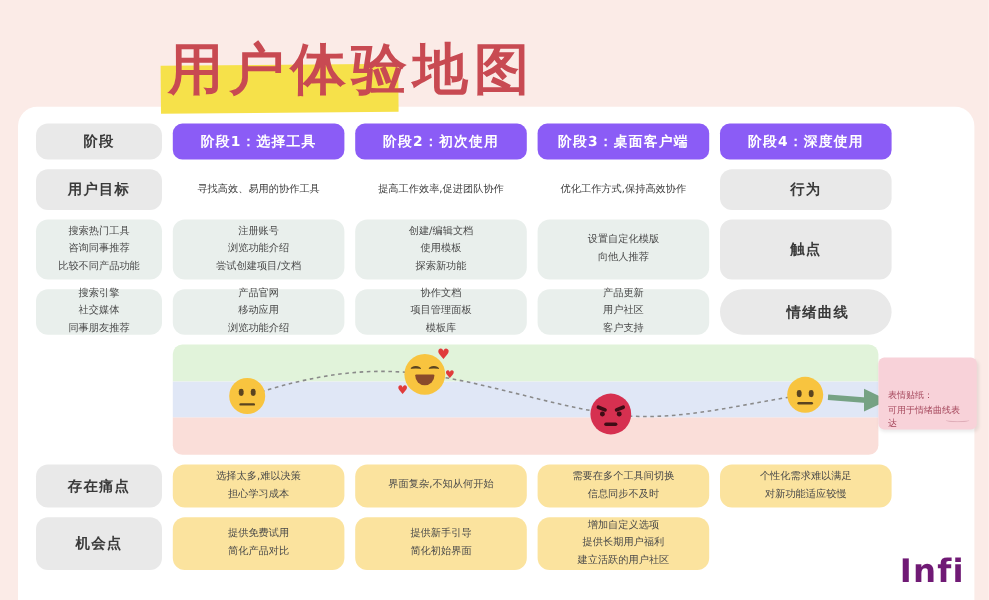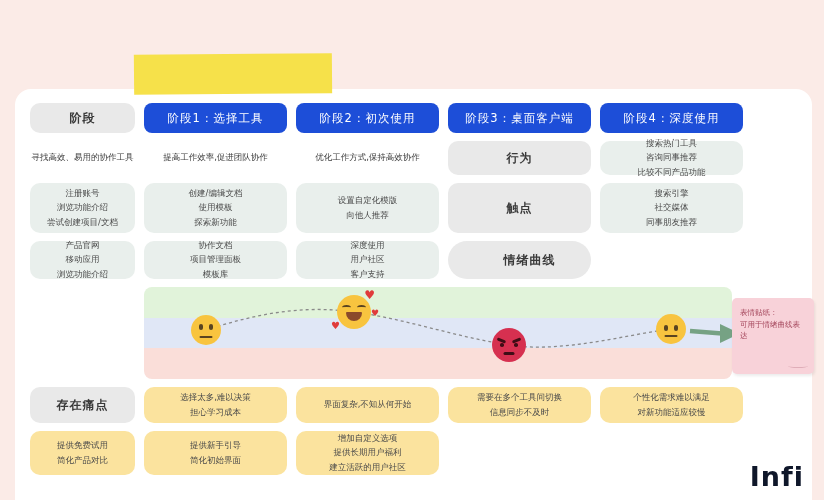--- a/index.html
+++ b/index.html
@@ -31,23 +31,23 @@
     grid-template-rows:30px 34px 50px 38px 92px 36px 44px;
     column-gap:9px; row-gap:8px;
   }
   .label-box {
     background:#e9e9e9; border-radius:10px; color:#3a3a3a;
     display:flex; align-items:center; justify-content:center;
     font-size:12px; font-weight:bold; letter-spacing:1px;
   }
   .label-box.tall { border-radius:26px;padding-left:20px; }
   .stage-header {
-    background:#1d4ed8; border-radius:8px; color:#ffffff;
+    background:#8b5cf6; border-radius:8px; color:#ffffff;
     display:flex; align-items:center; justify-content:center;
-    font-size:11.5px; font-weight:normal; letter-spacing:1px;
+    font-size:11.5px; font-weight:bold; letter-spacing:1px;
   }
   .goal-cell {
     display:flex; align-items:center; justify-content:center;
     font-size:8.5px; color:#3c3c3c; text-align:right;
   }
   .softbox {
     background:#e9efec; border-radius:10px;
     display:flex; flex-direction:column; align-items:center; justify-content:center;
     gap:3px; font-size:8.5px; color:#4a4a4a; text-align:center; line-height:1.3;
   }
@@ -93,51 +93,53 @@
   .emoji.angry .brow.l { left:5px;  transform:rotate(22deg); }
   .emoji.angry .brow.r { right:5px; transform:rotate(-22deg); }
   .emoji.angry .dot { position:absolute; width:3.6px; height:3.6px; background:#3f0d16; border-radius:50%; top:15px; }
   .emoji.angry .dot.l { left:8px; } .emoji.angry .dot.r { right:8px; }
   .emoji.angry .mouth-grim {
     position:absolute; bottom:7px; left:50%; transform:translateX(-50%);
     width:11px; height:3px; background:#3f0d16; border-radius:2px;
   }
   
   .sticky-note {
-    position:absolute; left:732px; top:298px; width:82px; height:76px;
-    background:#f8d2d9; border-radius:5px; padding:9px 7px 0 8px; z-index:6;
+    position:absolute; left:732px; top:298px; width:82px; height:60px;
+    background:#f8d2d9; border-radius:5px; padding:26px 7px 0 8px; z-index:6;
     box-shadow:1px 2px 3px rgba(0,0,0,0.08);
     font-size:7.5px; color:#a5475c; line-height:1.55; text-align:left;
   }
   .note-scribble {
     position:absolute; right:6px; bottom:6px; width:20px; height:4px;
     border-bottom:1px solid #d9a4b0; border-radius:50%; opacity:0.8;
   }
   
   .watermark {
     position:absolute; right:20px; bottom:8px;
-    font-size:27px; font-weight:600; color:#0f172a; letter-spacing:1px;
+    font-size:27px; font-weight:600; color:#701a75; letter-spacing:1px;
   }
 </style>
 </head>
 <body>
 
 <div class="title-wrap">
   <div class="title-highlight"></div>
+  <div class="page-title">用户体验地图</div>
 </div>
 
 <div class="panel">
   <div class="grid">
 
     <div class="label-box">阶段</div>
     <div class="stage-header">阶段1：选择工具</div>
     <div class="stage-header">阶段2：初次使用</div>
     <div class="stage-header">阶段3：桌面客户端</div>
     <div class="stage-header">阶段4：深度使用</div>
 
+    <div class="label-box">用户目标</div>
     <div class="goal-cell">寻找高效、易用的协作工具</div>
     <div class="goal-cell">提高工作效率,促进团队协作</div>
     <div class="goal-cell">优化工作方式,保持高效协作</div>
 
     <div class="label-box">行为</div>
     <div class="softbox">
         <div>搜索热门工具</div>
         <div>咨询同事推荐</div>
         <div>比较不同产品功能</div>
       </div>
@@ -166,21 +168,21 @@
         <div>产品官网</div>
         <div>移动应用</div>
         <div>浏览功能介绍</div>
       </div>
     <div class="softbox">
         <div>协作文档</div>
         <div>项目管理面板</div>
         <div>模板库</div>
       </div>
     <div class="softbox">
-        <div>深度使用</div>
+        <div>产品更新</div>
         <div>用户社区</div>
         <div>客户支持</div>
       </div>
 
     <div class="label-box tall">情绪曲线</div>
     <div class="emotion-cell">
       <div class="band band-high"></div>
       <div class="band band-mid"></div>
       <div class="band band-low"></div>
       <svg class="curve-svg" width="600" height="92">
@@ -227,20 +229,21 @@
       </div>
     <div class="yellowbox">
         <div>需要在多个工具间切换</div>
         <div>信息同步不及时</div>
       </div>
     <div class="yellowbox">
         <div>个性化需求难以满足</div>
         <div>对新功能适应较慢</div>
       </div>
 
+    <div class="label-box">机会点</div>
     <div class="yellowbox">
         <div>提供免费试用</div>
         <div>简化产品对比</div>
       </div>
     <div class="yellowbox">
         <div>提供新手引导</div>
         <div>简化初始界面</div>
       </div>
     <div class="yellowbox">
         <div>增加自定义选项</div>

